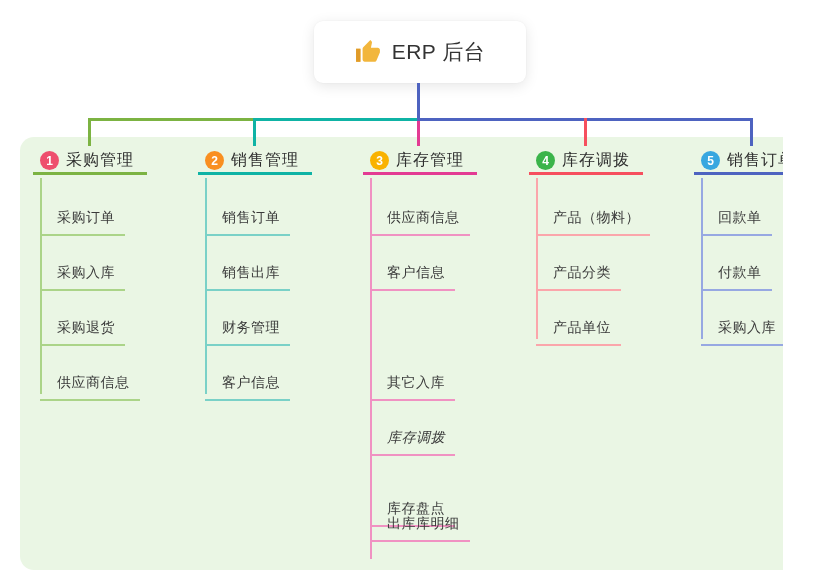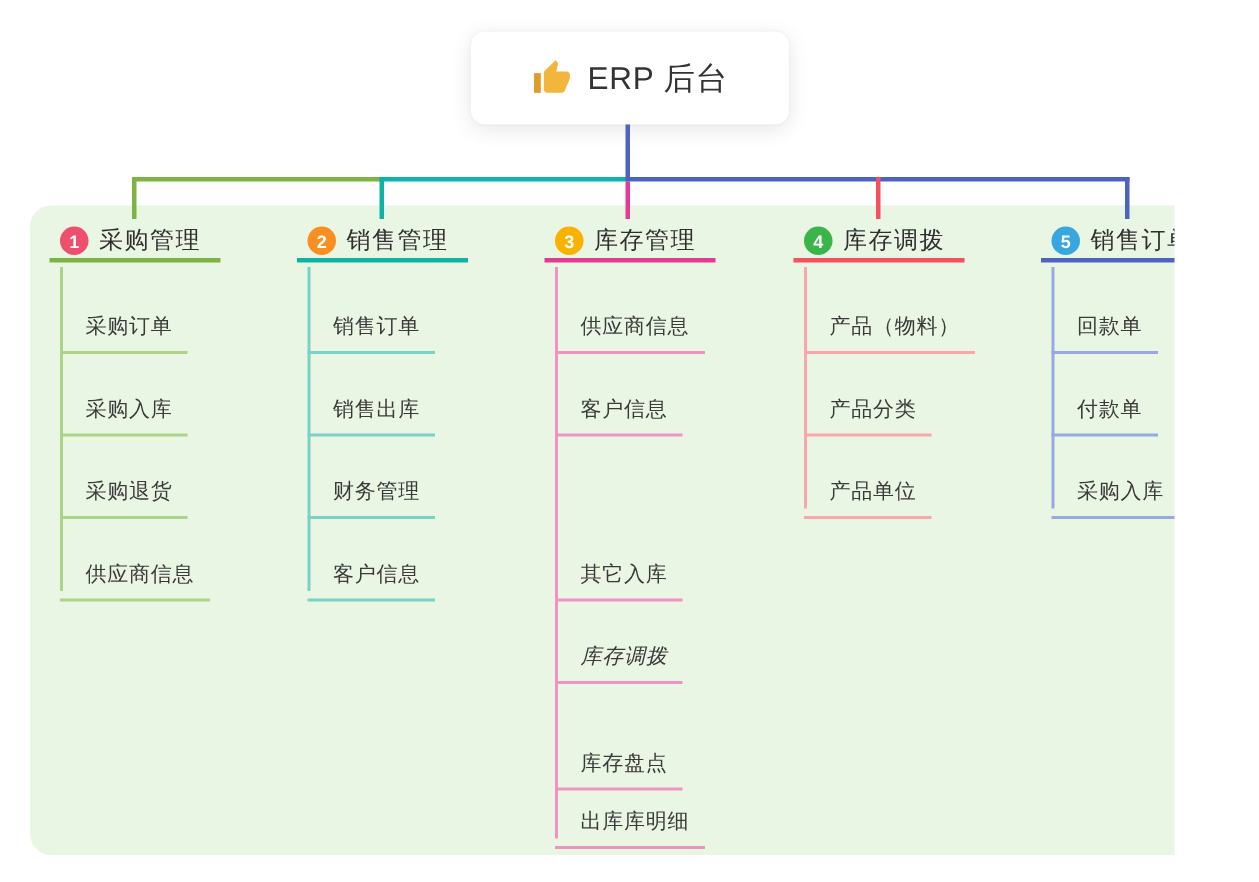--- a/index.html
+++ b/index.html
@@ -36,21 +36,21 @@
   .lt-blue{background:#97a8e2;}
   
   .row{position:absolute;height:38px;display:flex;align-items:flex-end;
        padding:0 10px 7px 17px;border-bottom:2px solid;white-space:nowrap;}
   .row span{font-size:14px;color:#3a3a3a;letter-spacing:.5px;}
   .rb-green{border-color:#abd488;} .rb-teal{border-color:#7ad1c7;}
   .rb-pink{border-color:#f092c2;}  .rb-red{border-color:#fba6ab;justify-content:center;}
   .rb-blue{border-color:#97a8e2;}
   .x1{left:40px;} .x2{left:205px;} .x3{left:370px;} .x4{left:536px;} .x5{left:701px;}
   .r1{top:189px;} .r2{top:244px;} .r3{top:299px;} .r4{top:354px;}
-  .r5{top:409px;font-style:italic;} .r6{top:480px;} .r7{top:519px;}
+  .r5{top:409px;font-style:italic;} .r6{top:480px;} .r7{top:495px;}
 </style>
 </head>
 <body>
 
 <div class="canvas">
 
   <div class="panel"></div>
 
   <div class="root">
     <svg width="26" height="26" viewBox="0 0 24 24">

